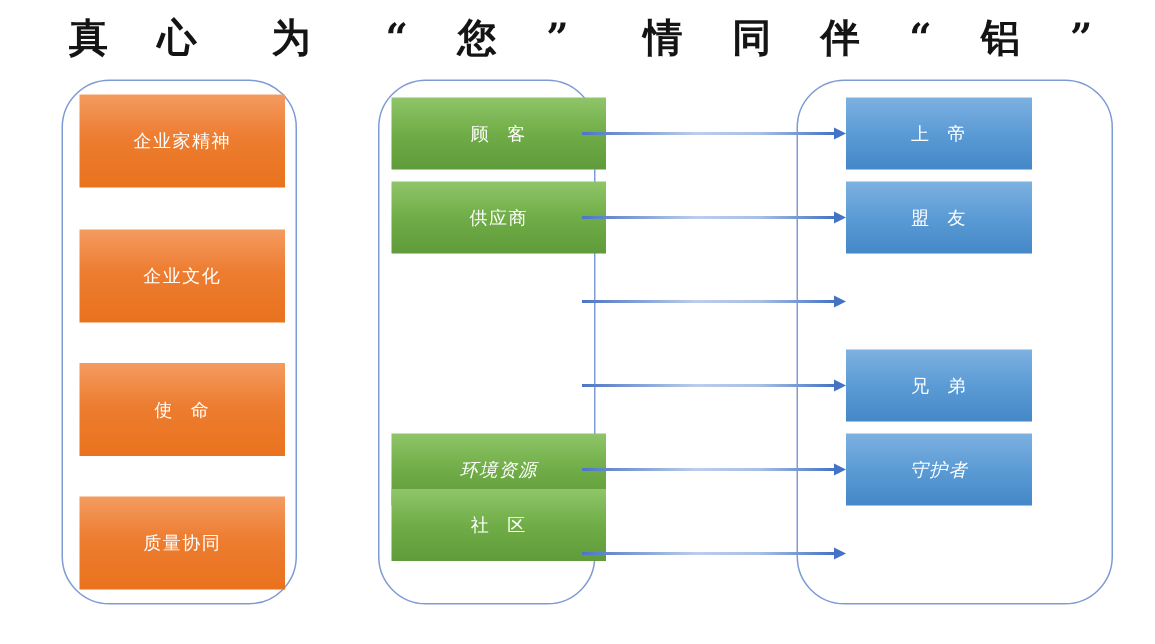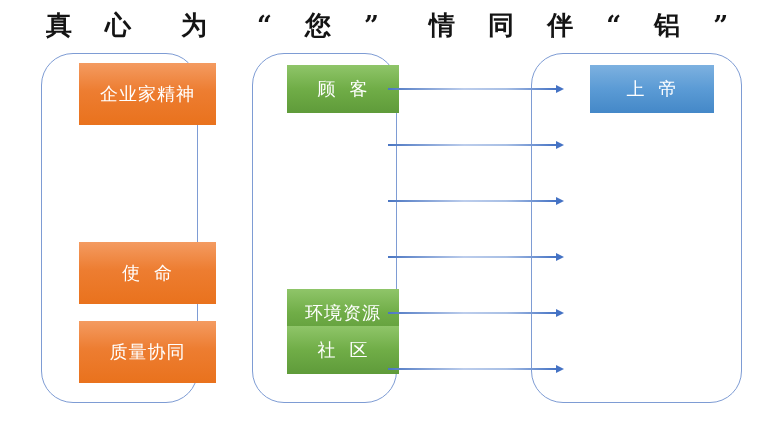--- a/index.html
+++ b/index.html
@@ -35,42 +35,41 @@
     z-index: 1;
   }
   .container.left  { left: 41px;  width: 157px; }
   .container.mid   { left: 252px; width: 145px; }
   .container.right { left: 531px; width: 211px; }
 
   .box {
     position: absolute;
     display: flex; align-items: center; justify-content: center;
     color: #ffffff;
-    font-size: 18px;
+    font-size: 12px;
     letter-spacing: 1px;
     word-spacing: 7px;
     z-index: 2;
     white-space: pre;
-    margin-left: 26px;
   }
   .box.orange {
     left: 53px; width: 137px; height: 62px;
     background: linear-gradient(180deg, #F49B61 0%, #ED7D31 45%, #E9721D 100%);
   }
   .box.green {
-    left: 261px; width: 112px; height: 48px;
+    left: 261px; width: 143px; height: 48px;
     background: linear-gradient(180deg, #8FC569 0%, #70AD47 50%, #5F9B3A 100%);
   }
   .box.blue {
     left: 564px; width: 124px; height: 48px;
     background: linear-gradient(180deg, #7DB1E0 0%, #5B9BD5 50%, #4488C8 100%);
   }
-  .o1 { top: 63px; }  .o2 { top: 153px; } .o3 { top: 242px; text-align: center; } .o4 { top: 321px; }
+  .o1 { top: 63px; }  .o2 { top: 153px; } .o3 { top: 242px; text-align: center; } .o4 { top: 331px; }
   .r1 { top: 65px; }  .r2 { top: 121px; } .r3 { top: 177px; }
-  .r4 { top: 233px; } .r5 { top: 289px; } .r6 { top: 326px; }
+  .r4 { top: 233px; } .r5 { top: 289px; font-style: italic; } .r6 { top: 326px; }
 
   .arrow { position: absolute; left: 388px; width: 176px; height: 8px; z-index: 3; }
   .a1 { top: 85px; }  .a2 { top: 141px; } .a3 { top: 197px; }
   .a4 { top: 253px; } .a5 { top: 309px; } .a6 { top: 365px; }
   .arrow .line {
     position: absolute; left: 0; right: 7px; top: 3px; height: 2px;
     background: linear-gradient(90deg, #4B76C2 0%, #BCCDEC 45%, #A8BFE5 70%, #4472C4 100%);
   }
   .arrow .head {
     position: absolute; right: 0; top: 0;
@@ -85,28 +84,33 @@
 
 <div class="canvas">
 
   <div class="title">真 心　为　“ 您 ”　情 同 伴 “ 铝 ”</div>
 
   <div class="container left"></div>
   <div class="container mid"></div>
   <div class="container right"></div>
 
   <div class="box orange o1">企业家精神</div>
+  <div class="box orange o2">企业文化</div>
   <div class="box orange o3">使 命</div>
   <div class="box orange o4">质量协同</div>
 
   <div class="box green r1">顾 客</div>
+  <div class="box green r2">供应商</div>
   <div class="box green r5">环境资源</div>
   <div class="box green r6">社 区</div>
 
   <div class="box blue r1">上 帝</div>
+  <div class="box blue r2">盟 友</div>
+  <div class="box blue r4">兄 弟</div>
+  <div class="box blue r5">守护者</div>
 
   <div class="arrow a1">
     <span class="line"></span>
     <span class="head"></span>
   </div>
   <div class="arrow a2">
     <span class="line"></span>
     <span class="head"></span>
   </div>
   <div class="arrow a3">

